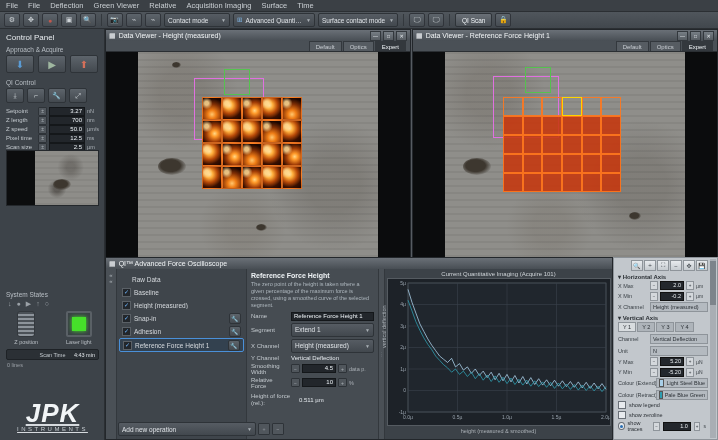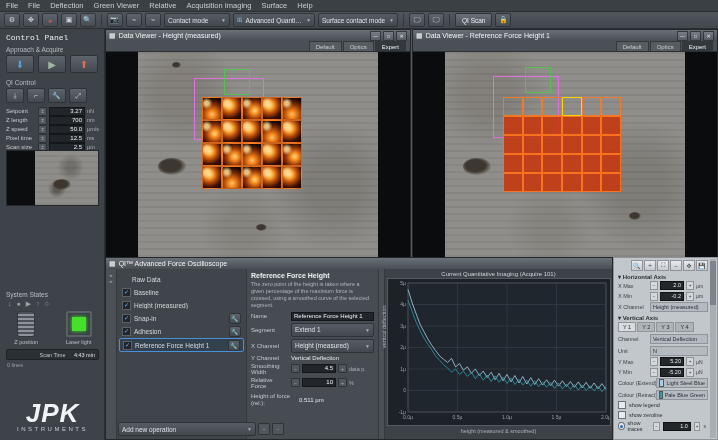--- a/index.html
+++ b/index.html
@@ -21,21 +21,21 @@
   .combo{height:12px;background:linear-gradient(#565c63,#42484e);border:1px solid #2e3338;
          border-radius:2px;display:flex;align-items:center;padding:0 3px;gap:3px;
          color:#dfe3e7;font-size:6.5px;white-space:nowrap;overflow:hidden;}
   .combo .arr{margin-left:auto;font-size:5px;color:#aab0b6;}
   .scan-btn{height:12px;background:linear-gradient(#6a7077,#4a5056);border:1px solid #2e3338;
             border-radius:2px;color:#eef2f5;font-size:6.5px;display:flex;align-items:center;
             padding:0 6px;}
   
   #left-panel{position:absolute;left:0;top:29px;width:105px;height:411px;background:#3d4349;
               border-right:1px solid #2b2f33;box-sizing:border-box;}
-  .cp-title{font-size:8px;color:#e8ecef;padding:4px 0 2px 6px;font-family:Liberation Mono, monospace;}
+  .cp-title{font-size:8px;color:#e8ecef;padding:4px 0 2px 6px;}
   .sect-label{font-size:6.5px;color:#b9bfc5;padding:2px 0 2px 6px;}
   .big-btn{width:26px;height:16px;background:linear-gradient(#5d646b,#43494f);
            border:1px solid #2e3338;border-radius:2px;display:flex;align-items:center;
            justify-content:center;font-size:10px;}
   .qi-btn{width:16px;height:13px;background:linear-gradient(#5d646b,#43494f);
           border:1px solid #2e3338;border-radius:2px;display:flex;align-items:center;
           justify-content:center;font-size:7px;color:#cfd4d8;}
   .param-row{display:flex;align-items:center;gap:2px;padding:0 3px 0 6px;height:8px;margin-bottom:1px;}
   .param-label{width:30px;font-size:6px;color:#c3c9ce;white-space:nowrap;overflow:hidden;}
   .spin{width:7px;height:7px;background:#50565c;border:1px solid #2e3338;border-radius:1px;
@@ -57,21 +57,21 @@
         border-radius:3px;border:1px solid #33383d;}
   .laser-ind{width:22px;height:22px;background:#3a4046;border:2px solid #5a6066;border-radius:2px;
              display:flex;align-items:center;justify-content:center;}
   .laser-ind .green{width:14px;height:14px;background:#46e02a;box-shadow:0 0 4px #46e02a;}
   .dev-label{font-size:5.5px;color:#b9bfc5;margin-top:2px;}
   .ss-bar{position:relative;margin:4px 6px 0 6px;height:9px;background:#2b3035;
           border:1px solid #1e2226;border-radius:2px;display:flex;align-items:center;}
   .ss-bar .txt{position:absolute;width:100%;text-align:center;font-size:5.5px;color:#c3c9ce;}
   .ss-bar .val{position:absolute;right:3px;font-size:5.5px;color:#dfe3e7;}
   .ss-sub{font-size:5.5px;color:#9aa0a6;padding:2px 0 0 7px;}
-  #logo{position:absolute;left:0;bottom:8px;width:105px;text-align:center;}
+  #logo{position:absolute;left:0;bottom:8px;width:105px;text-align:center;text-decoration:underline;}
   #logo .brand{font-size:26px;font-weight:bold;color:#f2f5f7;letter-spacing:1px;font-style:italic;}
   #logo .sub{font-size:6px;color:#c3c9ce;letter-spacing:2.5px;margin-top:-3px;}
   
   .viewer{position:absolute;top:29px;height:228px;background:#41474d;border:1px solid #23272b;box-sizing:border-box;}
   #viewer1{left:105px;width:306px;}
   #viewer2{left:412px;width:306px;}
   .v-titlebar{height:11px;background:linear-gradient(#6a7077,#484e54);display:flex;align-items:center;
               padding:0 3px;gap:3px;font-size:7px;color:#f2f5f7;white-space:nowrap;}
   .winbtns{margin-left:auto;display:flex;gap:2px;}
   .winbtn{width:9px;height:8px;background:linear-gradient(#777e85,#565c62);border:1px solid #33383d;
@@ -168,21 +168,21 @@
 <div id="app">
 
   <div id="menubar">
       <span class="menu-item">File</span>
       <span class="menu-item">File</span>
       <span class="menu-item">Deflection</span>
       <span class="menu-item">Green Viewer</span>
       <span class="menu-item">Relative</span>
       <span class="menu-item">Acquisition Imaging</span>
       <span class="menu-item">Surface</span>
-      <span class="menu-item">Help</span>
+      <span class="menu-item">Time</span>
     </div>
 
   <div id="toolbar">
     <div class="tb-btn">⚙</div>
     <div class="tb-btn">✥</div>
     <div class="tb-btn">
         <span style="color:#c0584e">●</span>
       </div>
     <div class="tb-btn">▣</div>
     <div class="tb-btn">🔍</div>

